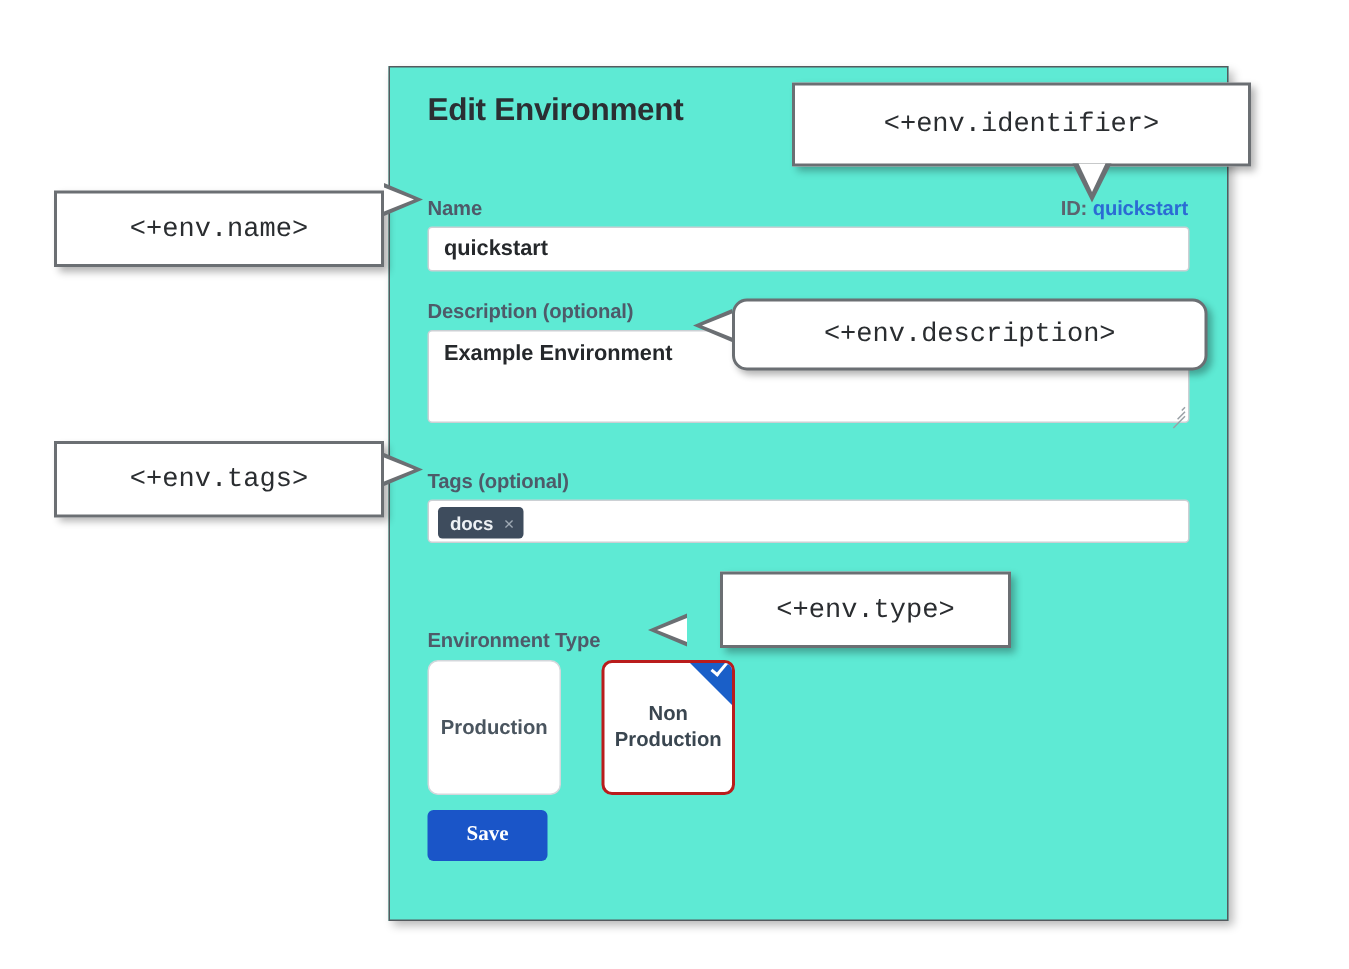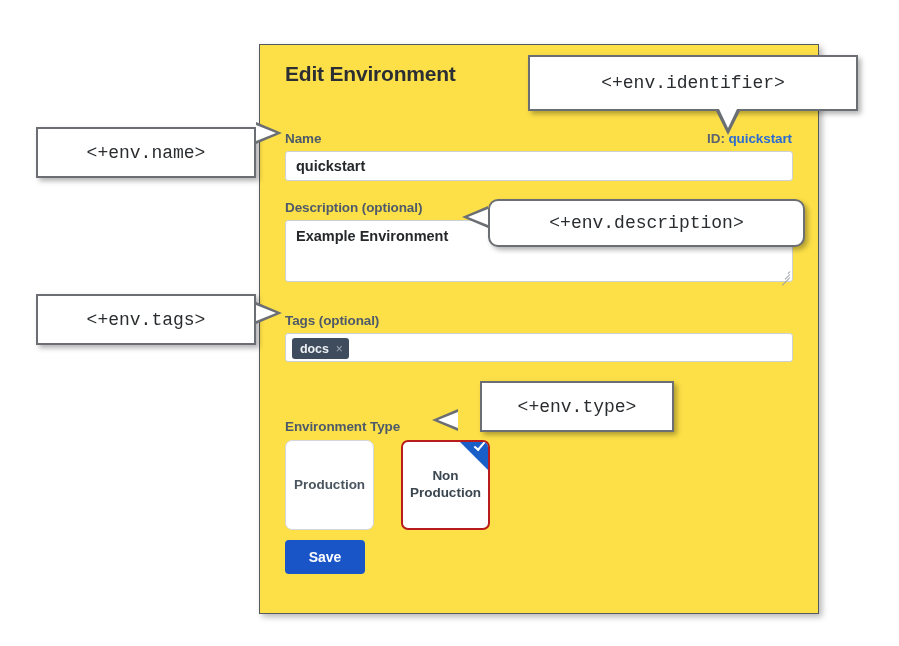--- a/index.html
+++ b/index.html
@@ -10,21 +10,21 @@
     font-family: "Liberation Sans", sans-serif;
     overflow: hidden;
   }
   #root { position: relative; width: 899px; height: 646px; }
 
   
   .panel {
     position: absolute;
     left: 259px; top: 44px;
     width: 560px; height: 570px;
-    background: #fde047;
+    background: #5eead4;
     border: 1px solid #555a5e;
     box-shadow: 3px 3px 6px rgba(0,0,0,0.28);
     z-index: 1;
   }
   .panel-title {
     position: absolute;
     left: 25px; top: 17px;
     font-size: 21px;
     font-weight: bold;
     color: #2b2f33;
@@ -159,21 +159,21 @@
   }
 
   .save-button {
     position: absolute;
     left: 25px; top: 495px;
     width: 80px; height: 34px;
     background: #1a55c8;
     border: none;
     border-radius: 4px;
     color: #ffffff;
-    font-family: Liberation Sans, sans-serif;
+    font-family: Liberation Serif, serif;
     font-size: 14px;
     font-weight: bold;
     cursor: pointer;
   }
 
   
   .callout {
     position: absolute;
     background: #ffffff;
     border: 2px solid #6b6f73;
@@ -286,21 +286,21 @@
     </div>
 
     <button class="save-button">Save</button>
   </div>
 
   <div class="callout" style="left:36px; top:127px; width:220px; height:51px;">
     <span>&lt;+env.name&gt;</span>
   </div>
   <div class="ptr ptr-right" style="left:256px; top:122px;"></div>
 
-  <div class="callout" style="left:528px; top:55px; width:330px; height:56px;">
+  <div class="callout" style="left:528px; top:55px; width:306px; height:56px;">
     <span>&lt;+env.identifier&gt;</span>
   </div>
   <div class="ptr ptr-down" style="left:715px; top:109px;"></div>
 
   <div class="callout" style="left:488px; top:199px; width:317px; height:48px;border-radius:10px;">
     <span>&lt;+env.description&gt;</span>
   </div>
   <div class="ptr ptr-left" style="left:462px; top:206px;"></div>
 
   <div class="callout" style="left:36px; top:294px; width:220px; height:51px;">

